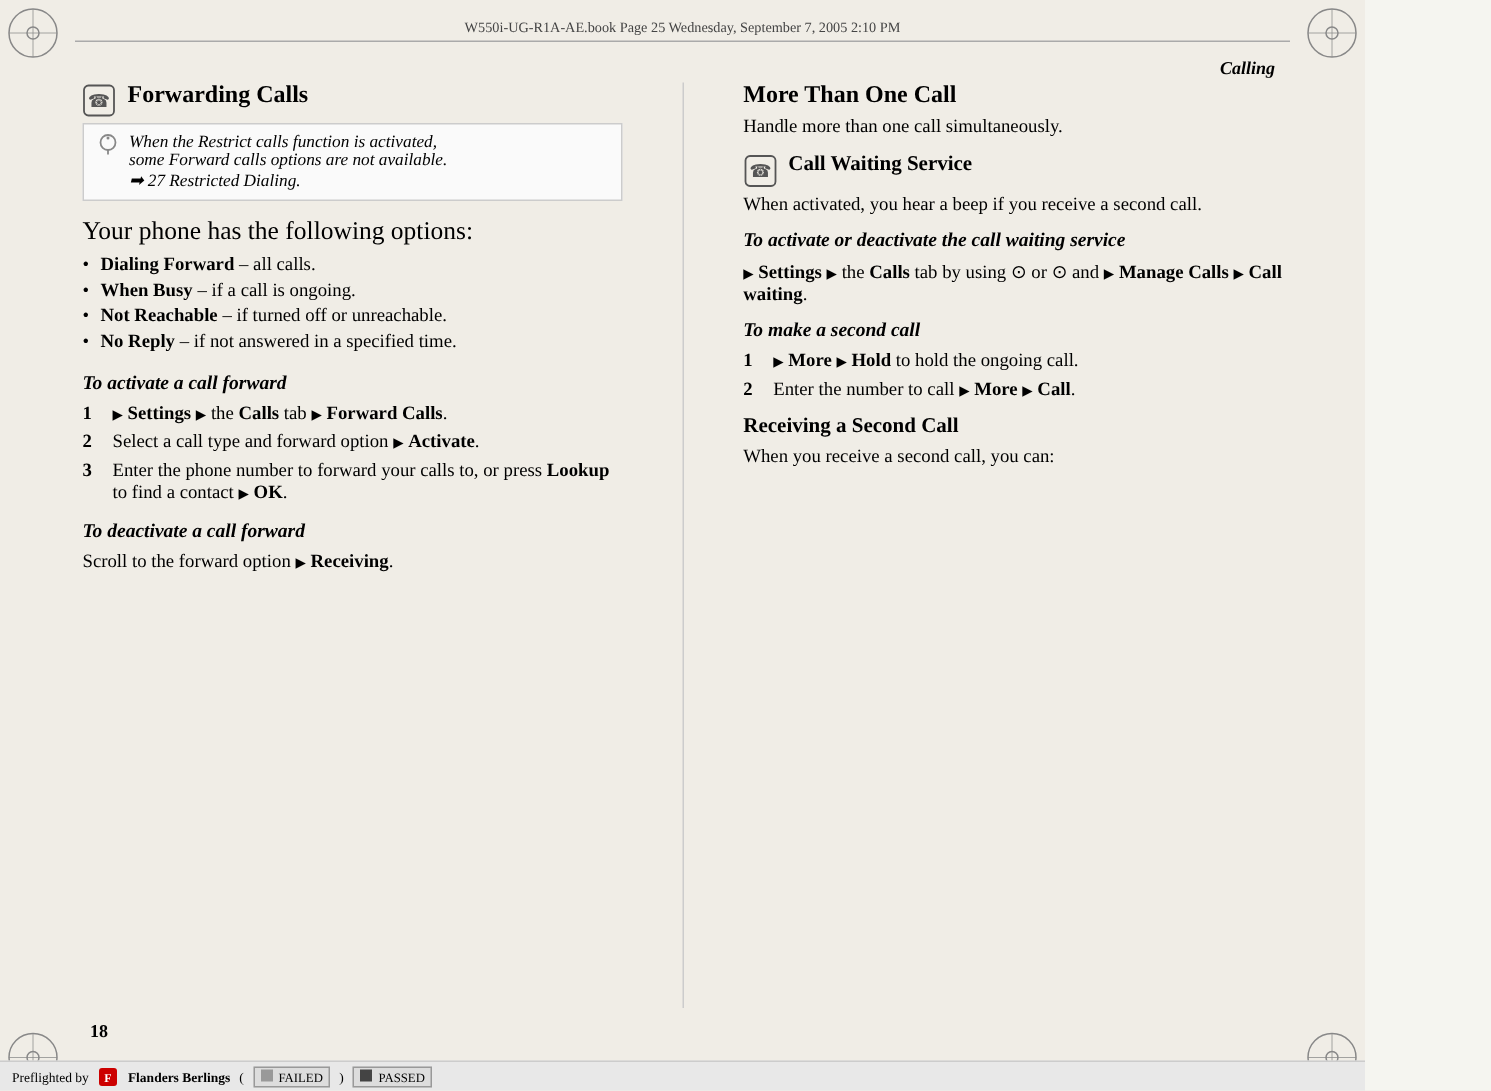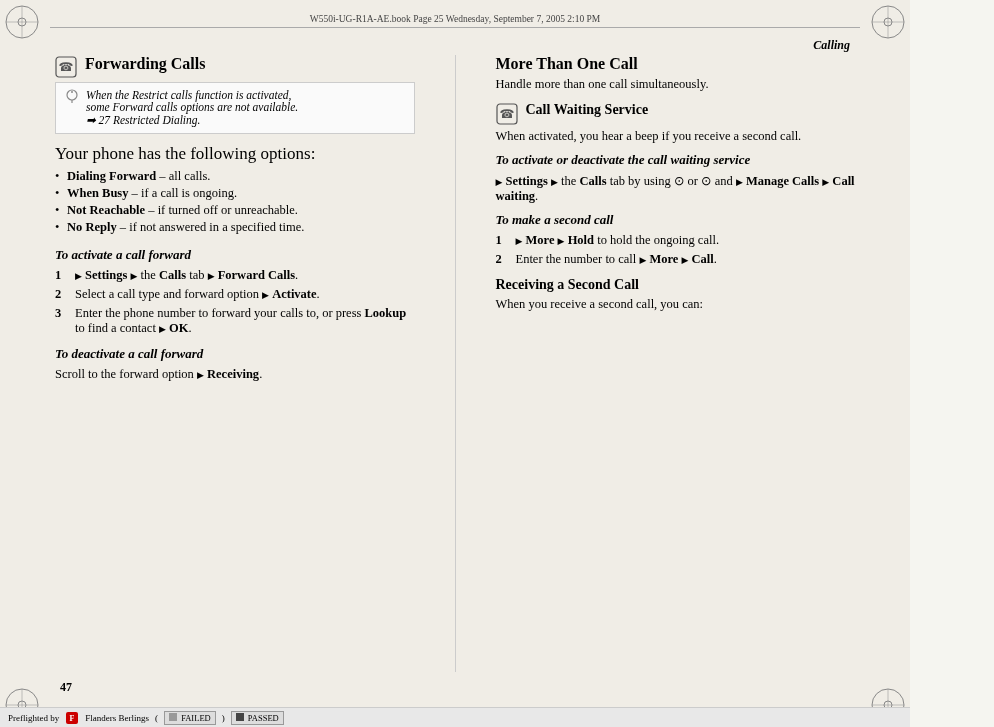--- a/index.html
+++ b/index.html
@@ -213,21 +213,21 @@
       background: #e8e8e8;
       border-top: 1px solid #ccc;
       display: flex;
       align-items: center;
       padding: 0 8px;
       font-size: 9px;
       gap: 6px;
     }
 
     .preflight-logo {
-      font-weight: normal;
+      font-weight: bold;
       font-size: 9px;
     }
 
     .badge {
       font-size: 8.5px;
       padding: 1px 4px;
       border: 1px solid #999;
     }
 
     .badge-failed { background: #ddd; }
@@ -397,21 +397,21 @@
           <span>Enter the number to call <span class="rarr"></span> <b>More</b> <span class="rarr"></span> <b>Call</b>.</span>
         </li>
       </ol>
 
       <div class="section-title" style="font-size:14px; margin-bottom:4px;">Receiving a Second Call</div>
       <div class="para">When you receive a second call, you can:</div>
 
     </div>
   </div>
 
-  <div class="page-number">47</div>
+  <div class="page-number">18</div>
 
   <div class="preflight-bar">
     <span>Preflighted by</span>
     <svg width="14" height="14" viewBox="0 0 14 14">
       <rect x="1" y="1" width="12" height="12" rx="2" fill="#c00" stroke="none"></rect>
       <text x="7" y="10" text-anchor="middle" font-size="8" fill="white" font-weight="bold">F</text>
     </svg>
     <span class="preflight-logo">Flanders Berlings</span>
     <span>  (</span>
     <span class="badge badge-failed">

